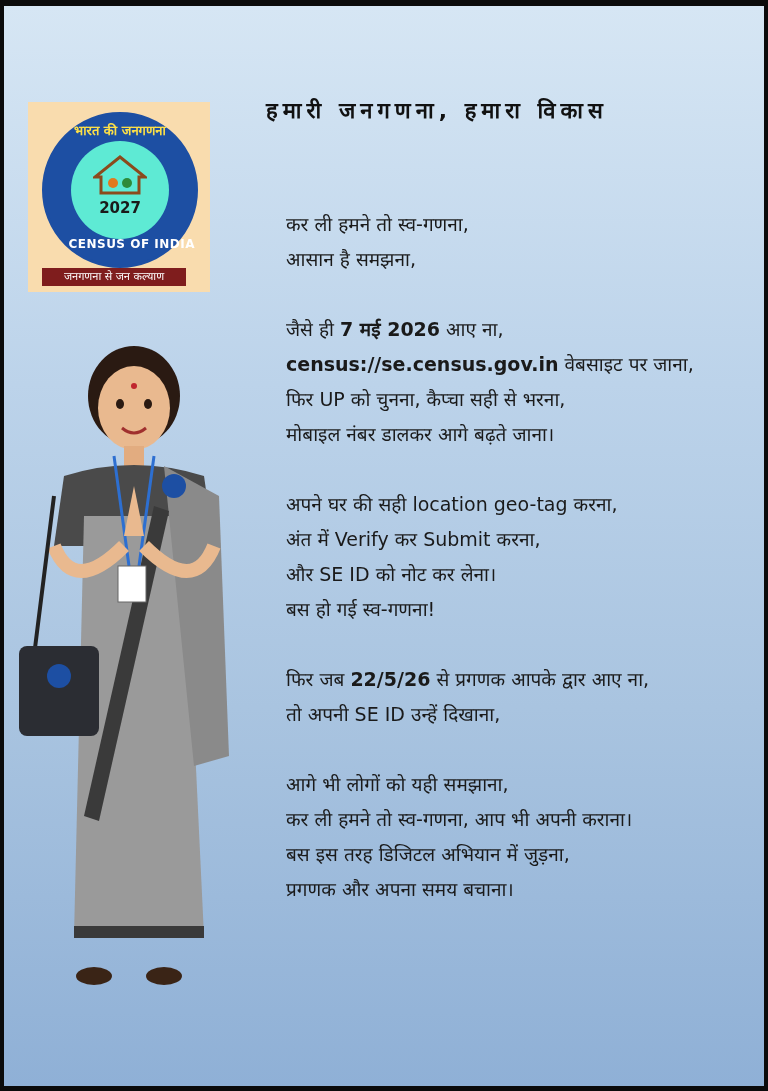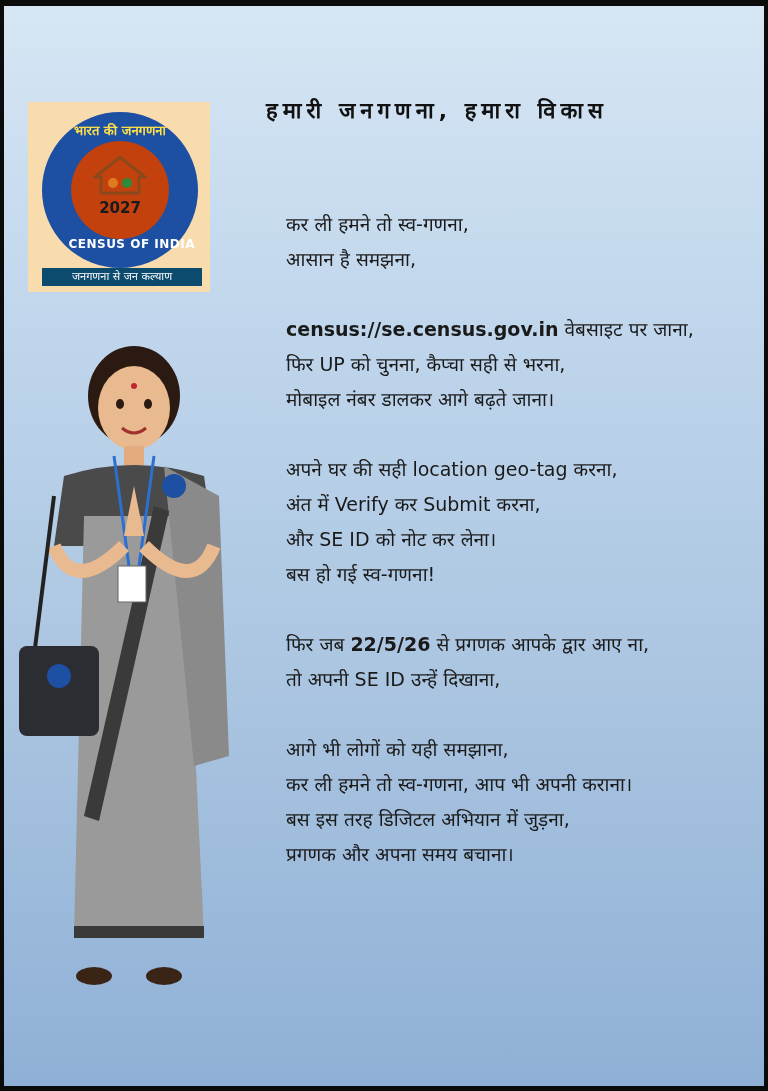--- a/index.html
+++ b/index.html
@@ -17,40 +17,40 @@
     position: absolute; left: 24px; top: 96px; width: 182px; height: 190px;
     background: #f9dcae;
   }
   .logo-circle {
     position: absolute; left: 14px; top: 10px; width: 150px; height: 150px;
     border-radius: 50%; background: #1d4fa3;
     border: 3px solid #1d4fa3;
   }
   .logo-inner {
     position: absolute; left: 26px; top: 26px; width: 98px; height: 98px;
-    border-radius: 50%; background: #c2410c;
+    border-radius: 50%; background: #5eead4;
   }
   .logo-house {
     position: absolute; left: 22px; top: 14px; width: 54px; height: 40px;
   }
   .logo-year {
     position: absolute; left: 0; width: 98px; top: 58px; text-align: center;
     font-weight: bold; font-size: 15px; color: #1a1a1a;
   }
   .logo-arc-top {
     position: absolute; left: 0; top: 0; width: 150px; text-align: center;
     color: #fde047; font-size: 13px; font-weight: bold; transform: translateY(6px);
   }
   .logo-arc-bottom {
     position: absolute; left: 0; top: 122px; width: 150px; text-align: right;
     color: #ffffff; font-size: 12px; font-weight: bold; letter-spacing: 0.5px;
   }
   .logo-tagline {
-    position: absolute; left: 14px; top: 166px; width: 160px; height: 18px;
-    background: #0c4a6e; color: #fff; font-size: 11px; text-align: center; line-height: 18px;
+    position: absolute; left: 14px; top: 166px; width: 144px; height: 18px;
+    background: #7f1d1d; color: #fff; font-size: 11px; text-align: center; line-height: 18px;
   }
   .title {
     position: absolute; left: 262px; top: 88px; width: 480px;
     font-size: 22px; font-weight: bold; color: #111; letter-spacing: 5px; white-space: nowrap;
   }
   .poem {
     position: absolute; left: 282px; top: 190px; width: 470px;
     font-size: 19px; color: #1a1a1a; line-height: 35px; margin-top: 11px;
   }
   .stanza { margin-bottom: 35px; }
@@ -117,20 +117,23 @@
     <ellipse cx="150" cy="640" rx="18" ry="9" fill="#3a2416"></ellipse>
   </svg>
 
   <div class="poem">
     <div class="stanza">
       <div class="line">कर ली हमने तो स्व-गणना,</div>
       <div class="line">आसान है समझना,</div>
     </div>
     <div class="stanza">
       <div class="line">
+        <span>जैसे ही </span><span class="bold">7 मई 2026</span><span> आए ना,</span>
+      </div>
+      <div class="line">
         <span class="bold">census://se.census.gov.in</span><span> वेबसाइट पर जाना,</span>
       </div>
       <div class="line">फिर UP को चुनना, कैप्चा सही से भरना,</div>
       <div class="line">मोबाइल नंबर डालकर आगे बढ़ते जाना।</div>
     </div>
     <div class="stanza">
       <div class="line">अपने घर की सही location geo-tag करना,</div>
       <div class="line">अंत में Verify कर Submit करना,</div>
       <div class="line">और SE ID को नोट कर लेना।</div>
       <div class="line">बस हो गई स्व-गणना!</div>

